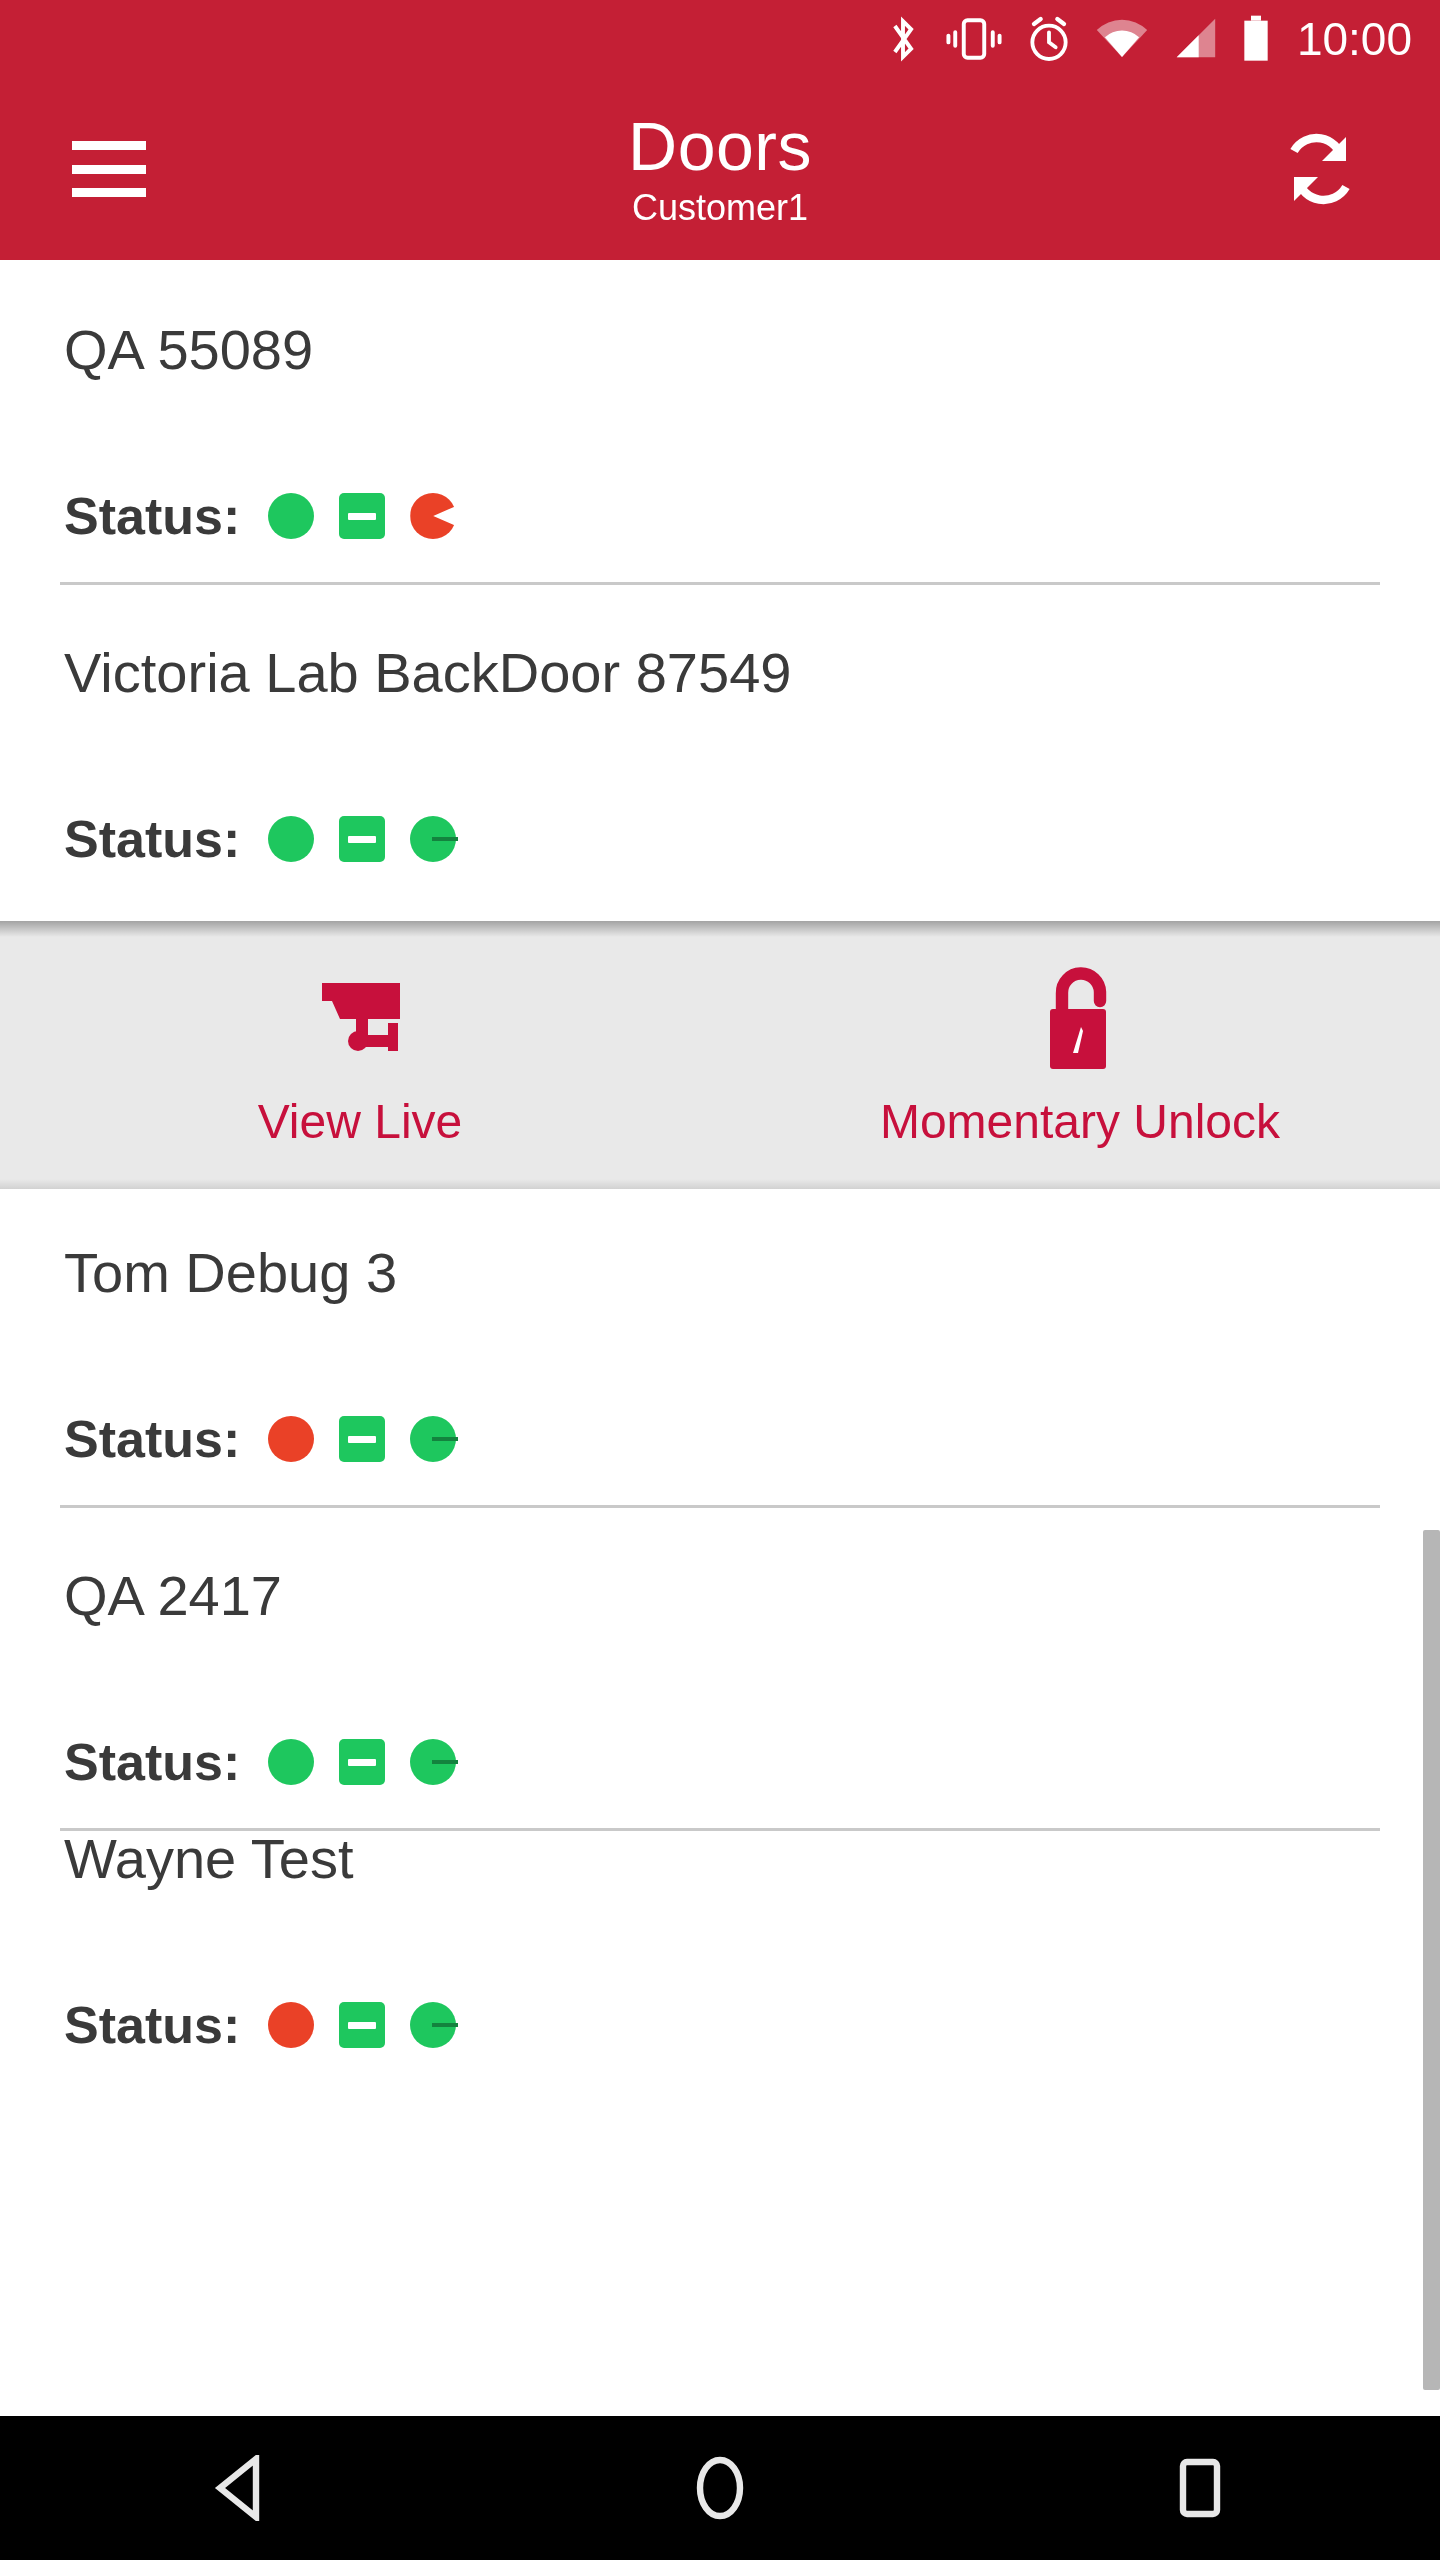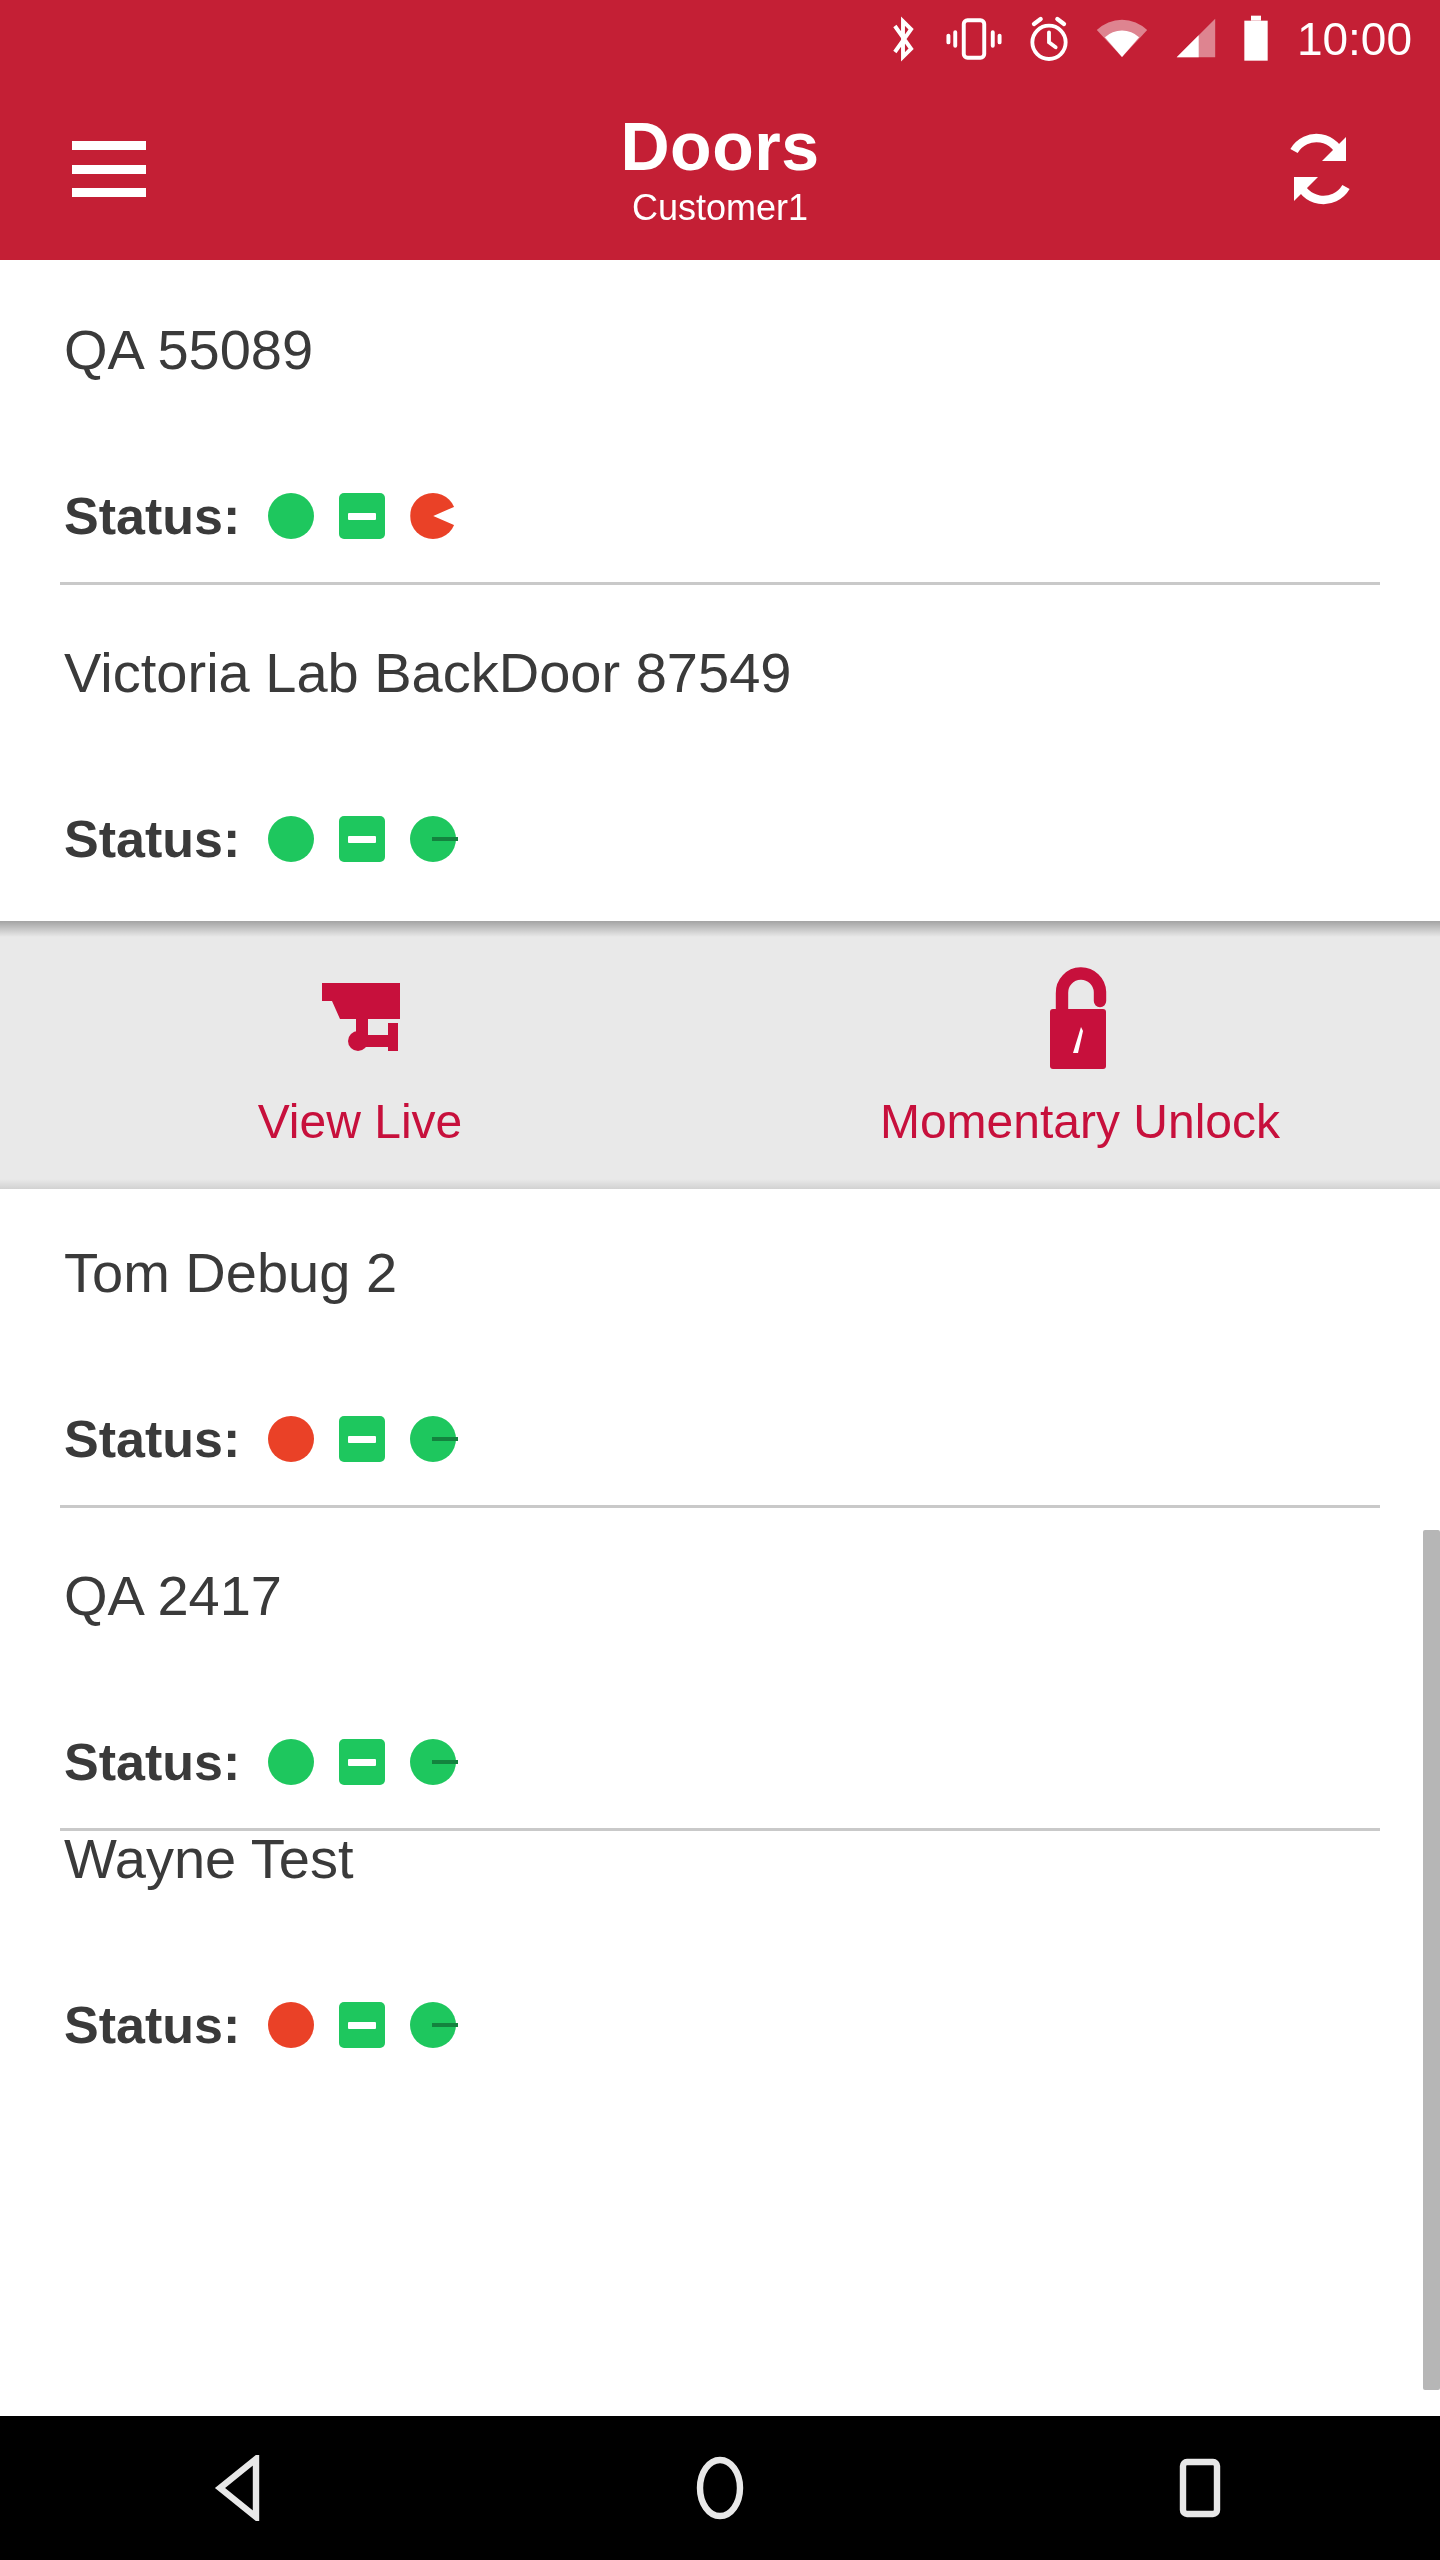--- a/index.html
+++ b/index.html
@@ -45,21 +45,21 @@
     display:flex; flex-direction:column; justify-content:space-between;
     cursor:pointer;
   }
   .hamburger span { display:block; width:74px; height:9px; background:#ffffff; }
   .titleblock {
     position:absolute; left:0; top:0; width:1440px; height:182px;
     display:flex; flex-direction:column; align-items:center; justify-content:center;
     pointer-events:none;
   }
   .title {
-    color:#ffffff; font-size:68px; font-weight:700;
+    color:#ffffff; font-size:68px; font-weight:400;
     line-height:1.05; letter-spacing:0.5px;
   }
   .subtitle {
     color:#ffffff; font-size:36px; font-weight:400;
     margin-top:6px; line-height:1.1;
   }
   .refresh {
     position:absolute; right:72px; top:50%;
     transform:translateY(-50%);
     width:96px; height:96px; cursor:pointer;
@@ -272,21 +272,21 @@
             <path d="M14 22 L14 14 A9.5 9.5 0 0 1 33 13.5 L33 18" fill="none" stroke="#C7103C" stroke-width="6.2" stroke-linecap="round"></path>
             <rect x="8" y="22" width="28" height="30" rx="1.5" fill="#C7103C"></rect>
             <path d="M23.5 31 L19.5 44 L22 44 L24.5 33 Z" fill="#ffffff"></path>
           </svg>
         </div>
         <div class="action-label">Momentary Unlock</div>
       </div>
     </div>
 
     <div class="row" style="padding-top:56px;padding-bottom:40px;">
-      <div class="row-name">Tom Debug 2</div>
+      <div class="row-name">Tom Debug 3</div>
       <div class="row-status" style="margin-top:112px;">
         <div class="status-label">Status:</div>
         <div class="badges">
           <div class="b-dot b-red"></div>
           <div class="b-sq"></div>
           <div class="b-pie"></div>
         </div>
       </div>
     </div>
     <div class="divider"></div>

